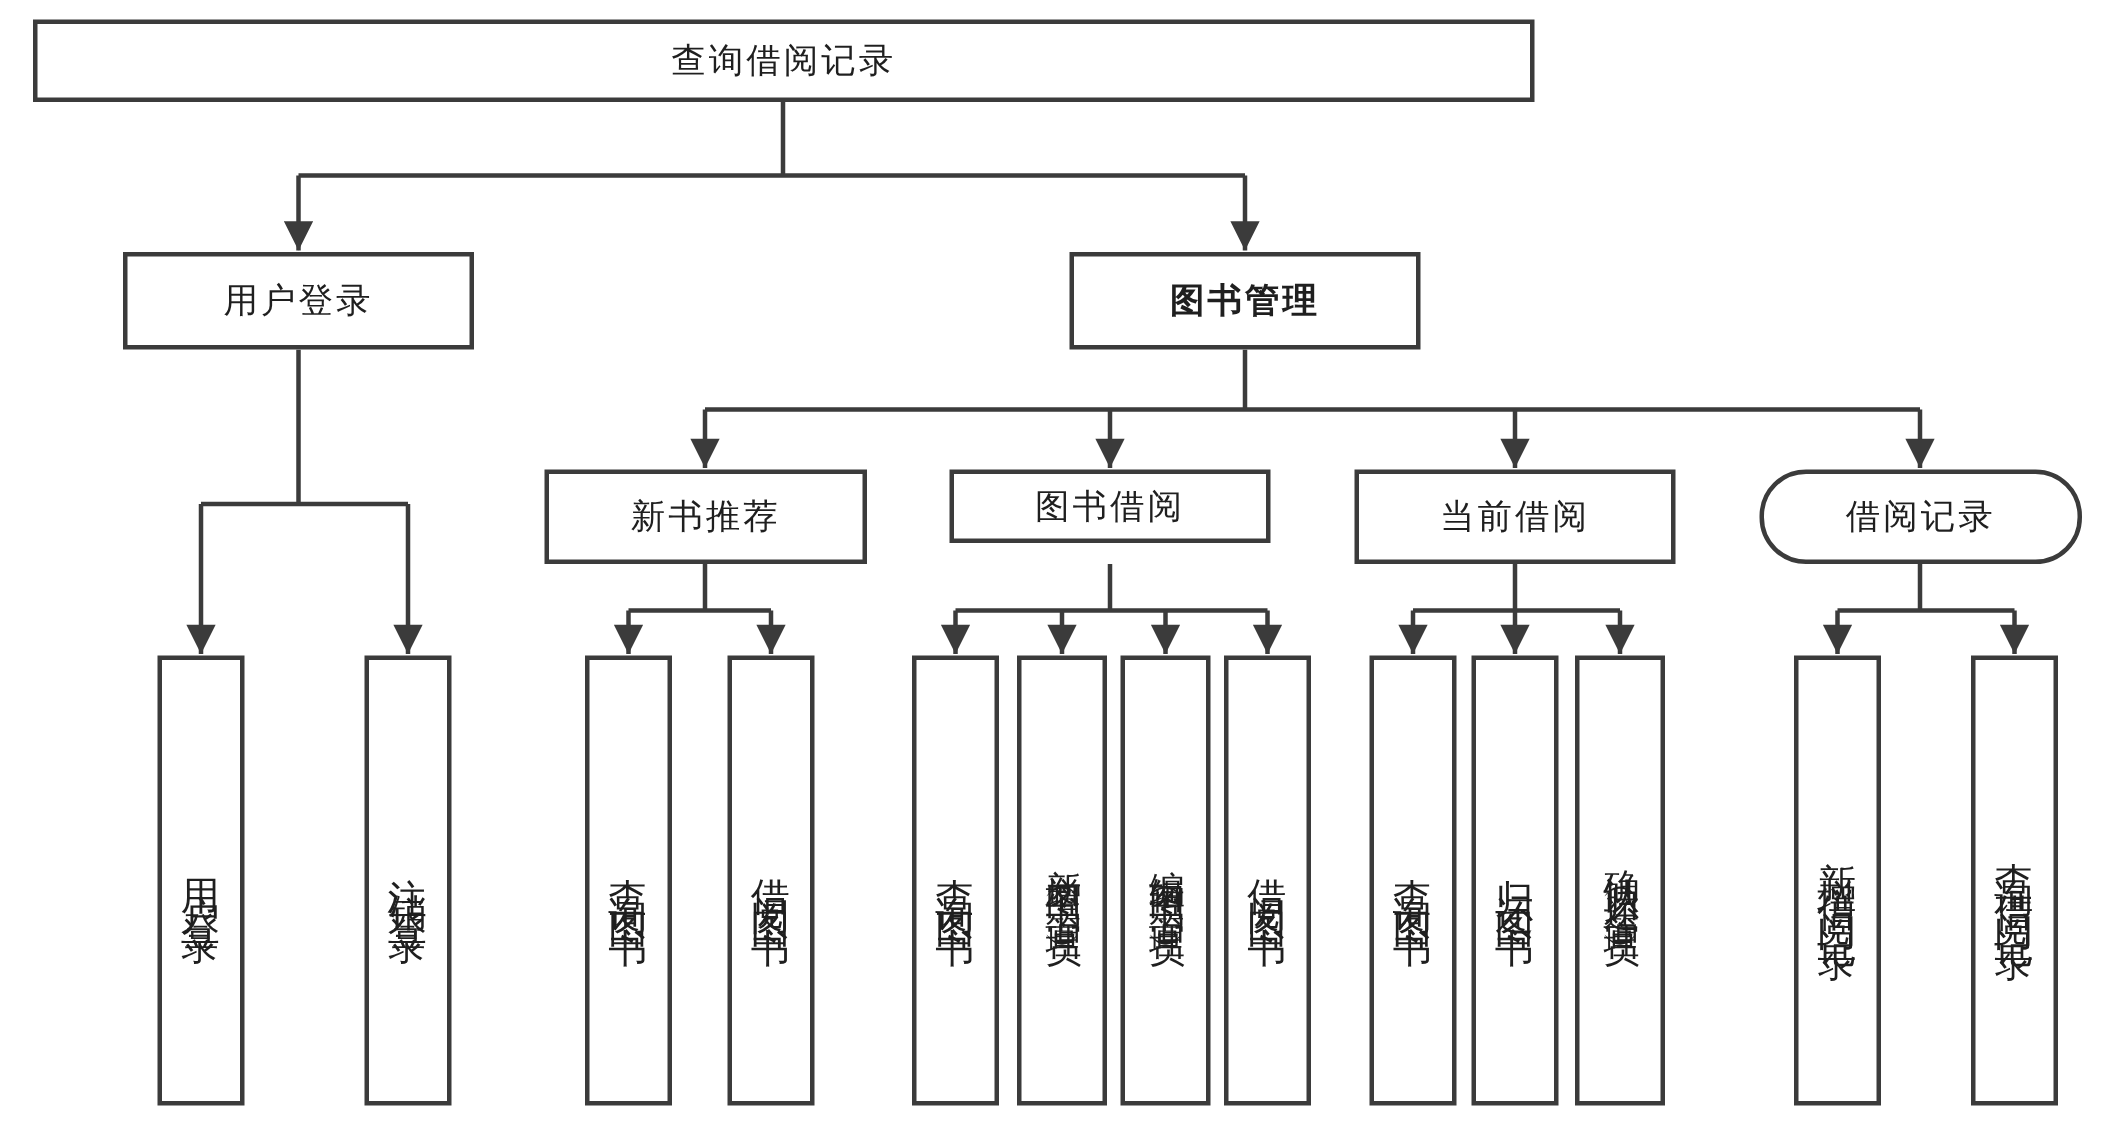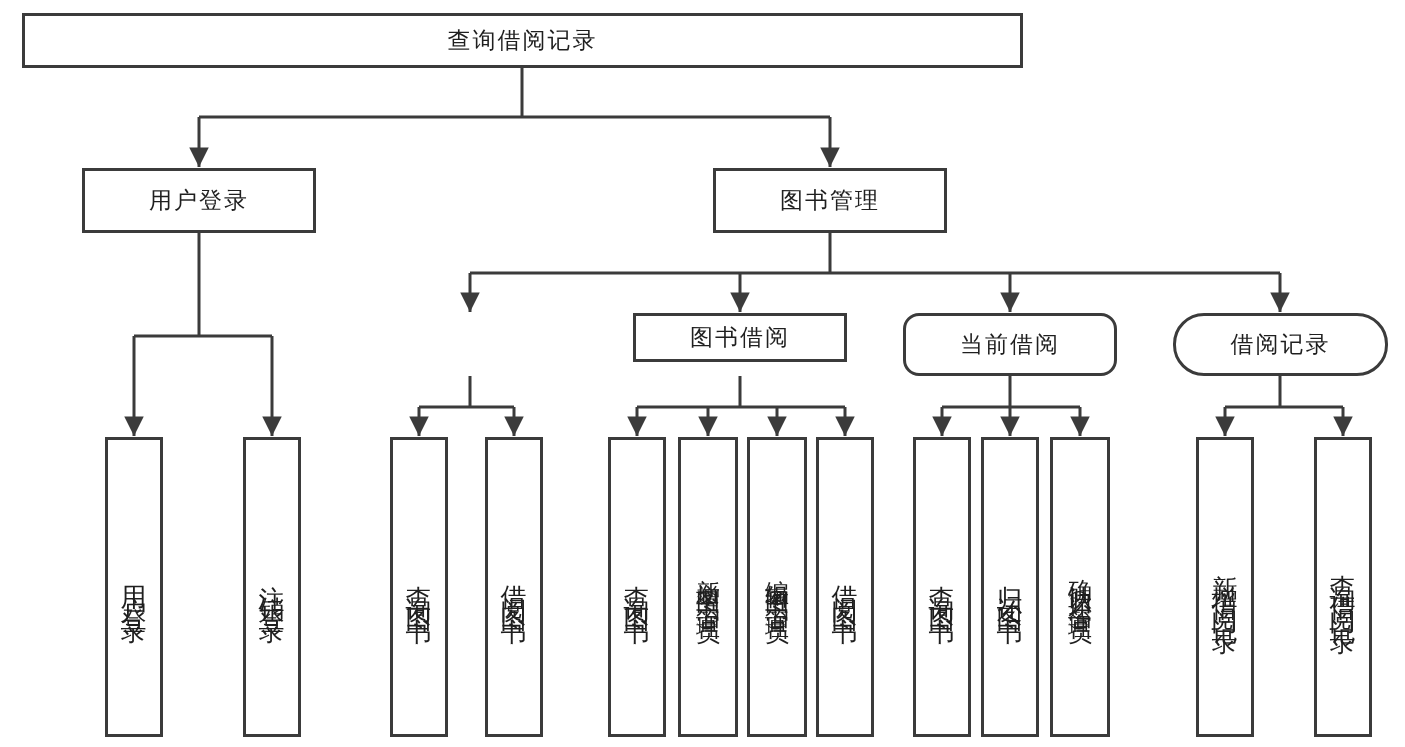--- a/index.html
+++ b/index.html
@@ -117,28 +117,31 @@
     <path d="M1343,407 V436" marker-end="url(#arrow)"></path>
   </svg>
 
   <div class="node h" style="left:22px; top:13px; width:1001px; height:55px;">
     <span>查询借阅记录</span>
   </div>
 
   <div class="node h" style="left:82px; top:168px; width:234px; height:65px;">
     <span>用户登录</span>
   </div>
-  <div class="node h" style="left:713px; top:168px; width:234px; height:65px;">
+  <div class="node h" style="left:713px; top:168px; width:234px; height:65px;font-weight:bold;">
     <span>图书管理</span>
   </div>
 
+  <div class="node h" style="left:363px; top:313px; width:215px; height:63px;">
+    <span>新书推荐</span>
+  </div>
   <div class="node h" style="left:633px; top:313px; width:214px; height:49px;">
     <span>图书借阅</span>
   </div>
-  <div class="node h" style="left:903px; top:313px; width:214px; height:63px;border-radius:16px;">
+  <div class="node h" style="left:903px; top:313px; width:214px; height:63px;">
     <span>当前借阅</span>
   </div>
   <div class="node h" style="left:1173px; top:313px; width:215px; height:63px;border-radius:31px;">
     <span>借阅记录</span>
   </div>
 
   <div class="node leaf" style="left:105px; width:58px;">
     <span class="vtext">用户登录</span>
   </div>
   <div class="node leaf" style="left:243px; width:58px;">

